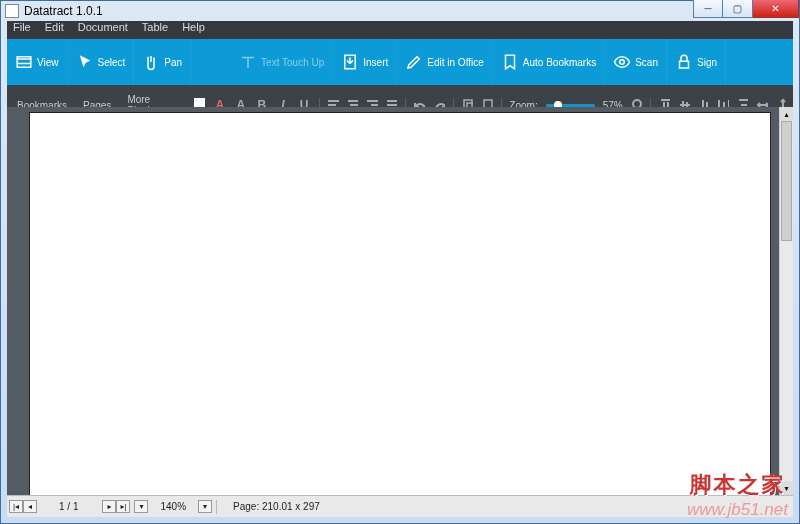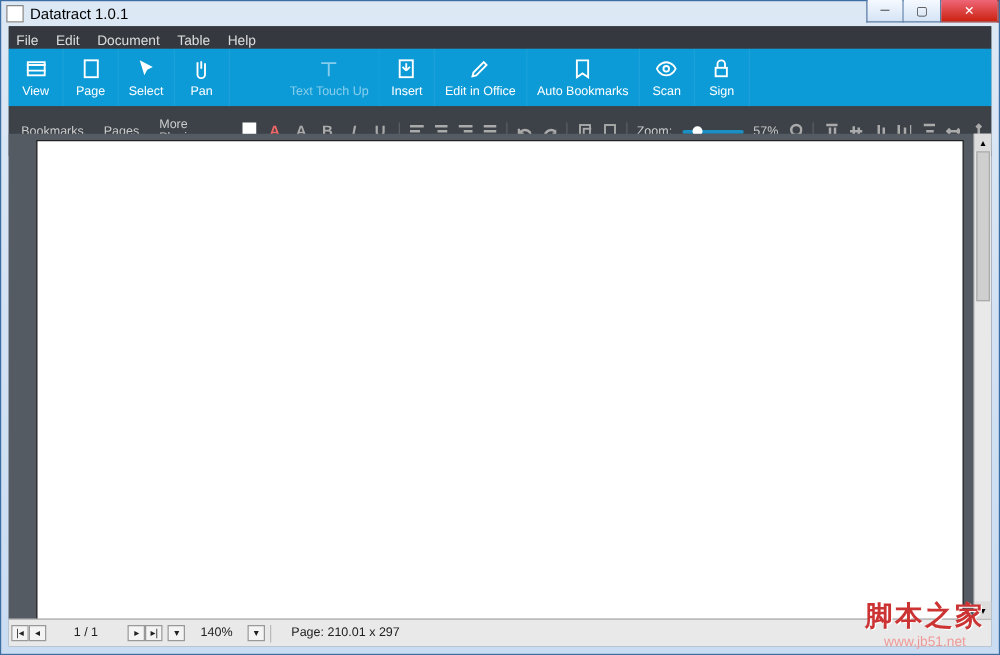--- a/index.html
+++ b/index.html
@@ -11,26 +11,26 @@
 .titlebar .ico { width: 14px; height: 14px; background: #fff; border: 1px solid #888; margin-right: 5px; }
 .titlebar .ttl { font-size: 12px; color: #000; }
 .wbtns { position: absolute; right: 0; top: -1px; display: flex; }
 .wbtn { width: 30px; height: 18px; border: 1px solid #5a7ca5; border-top: none; background: linear-gradient(#f5f9ff,#d5e4f5); display: flex; align-items: center; justify-content: center; font-size: 10px; color: #333; }
 .wbtn.cl { width: 46px; background: linear-gradient(#e67,#c21); color: #fff; border-color: #933; }
 .wbtn + .wbtn { border-left: none; }
 
 .client { position: absolute; left: 6px; right: 6px; top: 20px; bottom: 6px; background: #444a52; }
 
 
-.menubar { height: 18px; background: #35393f; display: flex; align-items: flex-end; padding: 0 6px; gap: 14px; color: #ddd; }
+.menubar { height: 18px; background: #35393f; display: flex; align-items: flex-start; padding: 0 6px; gap: 14px; color: #ddd; }
 .menubar span { font-size: 11px; }
 
 
 .ribbon { height: 46px; background: #0d9bd7; display: flex; align-items: stretch; }
-.rbtn { display: flex; flex-direction: column; align-items: center; justify-content: center; padding: 0 8px; color: #fff; font-size: 10px; gap: 4px; border-right: 1px solid rgba(255,255,255,.06); min-width: 44px; }
+.rbtn { display: flex; flex-direction: row; align-items: center; justify-content: center; padding: 0 8px; color: #fff; font-size: 10px; gap: 4px; border-right: 1px solid rgba(255,255,255,.06); min-width: 44px; }
 .rbtn.dis { opacity: .5; margin-left: 40px; }
 .rbtn svg { width: 18px; height: 18px; }
 .rlbl { white-space: nowrap; }
 
 
 .tb2 { height: 40px; background: #3d4249; display: flex; align-items: center; padding: 0 6px; gap: 8px; color: #ccc; }
 .tb2 .tab { font-size: 10px; padding: 0 4px; }
 .tb2 .sq { width: 14px; height: 14px; background: #fff; }
 .tb2 .ico { display: flex; align-items: center; justify-content: center; width: 16px; height: 16px; font-size: 12px; font-weight: bold; color: #aaa; }
 .tb2 .sep { width: 1px; height: 14px; background: #5a5f66; }
@@ -49,21 +49,21 @@
 
 .status { position: absolute; left:0; right:0; bottom:0; height: 22px; background: #e9e9e9; border-top: 1px solid #bbb; display:flex; align-items:center; font-size:10px; color:#222; }
 .navgrp { display:flex; align-items:center; gap:0; padding-left:2px; }
 .navbtn { width:14px; height:13px; border:1px solid #999; background:#f4f4f4; display:flex; align-items:center; justify-content:center; font-size:8px; }
 .status .pn { padding: 0 22px; }
 .status .sp { width:1px; height:14px; background:#bbb; margin:0 4px; }
 
 
 .wm { position:absolute; right:12px; bottom:4px; text-align:center; pointer-events:none; }
 .wm .cn { font-size:22px; font-weight:bold; color:#c33; font-family: "KaiTi","STKaiti",serif; letter-spacing:2px; text-shadow:1px 1px 0 #fff; }
-.wm .url { font-size:11px; color:#e99; }
+.wm .url { font-size:17px; color:#e99; font-style:italic; }
 </style>
 </head>
 <body>
 
 <div class="wchrome">
   <div class="titlebar">
     <div class="ico"></div>
     <div class="ttl">Datatract 1.0.1</div>
     <div class="wbtns">
       <div class="wbtn">─</div>
@@ -82,26 +82,20 @@
       <span>Help</span>
     </div>
 
     <div class="ribbon">
       <div class="rbtn">
         <svg viewBox="0 0 24 24" fill="none" stroke="#fff" stroke-width="2">
             <path d="M2 8h20M2 14h20"></path>
             <rect x="3" y="5" width="18" height="14"></rect>
           </svg>
         <span class="rlbl">View</span>
-      </div>
-      <div class="rbtn">
-        <svg viewBox="0 0 24 24" fill="none" stroke="#fff" stroke-width="2">
-            <rect x="5" y="3" width="14" height="18"></rect>
-          </svg>
-        <span class="rlbl">Page</span>
       </div>
       <div class="rbtn">
         <svg viewBox="0 0 24 24" fill="#fff">
             <path d="M5 3l5 16 3-6 6-3z"></path>
           </svg>
         <span class="rlbl">Select</span>
       </div>
       <div class="rbtn">
         <svg viewBox="0 0 24 24" fill="none" stroke="#fff" stroke-width="2">
             <path d="M8 12V5m4 7V4m4 8V6m-8 6v6a4 4 0 004 4h0a4 4 0 004-4v-6"></path>

